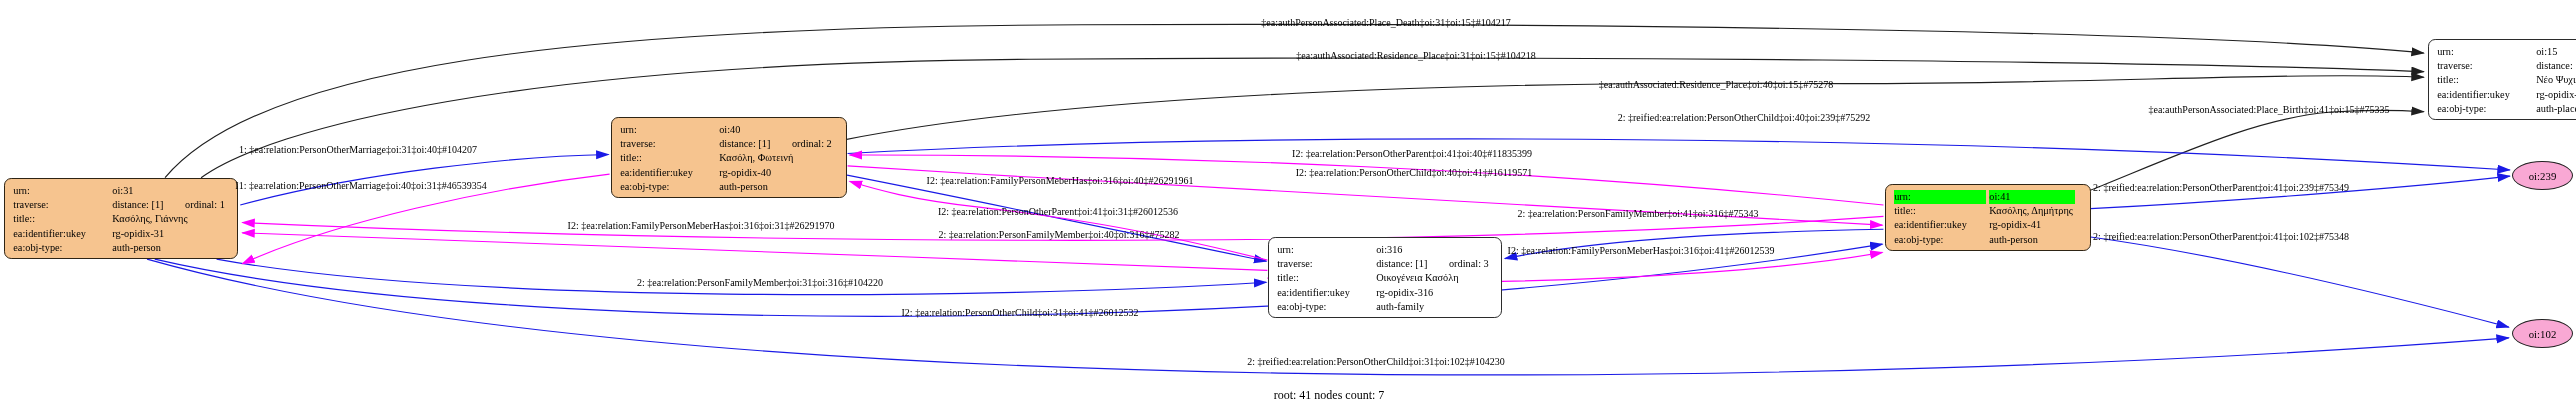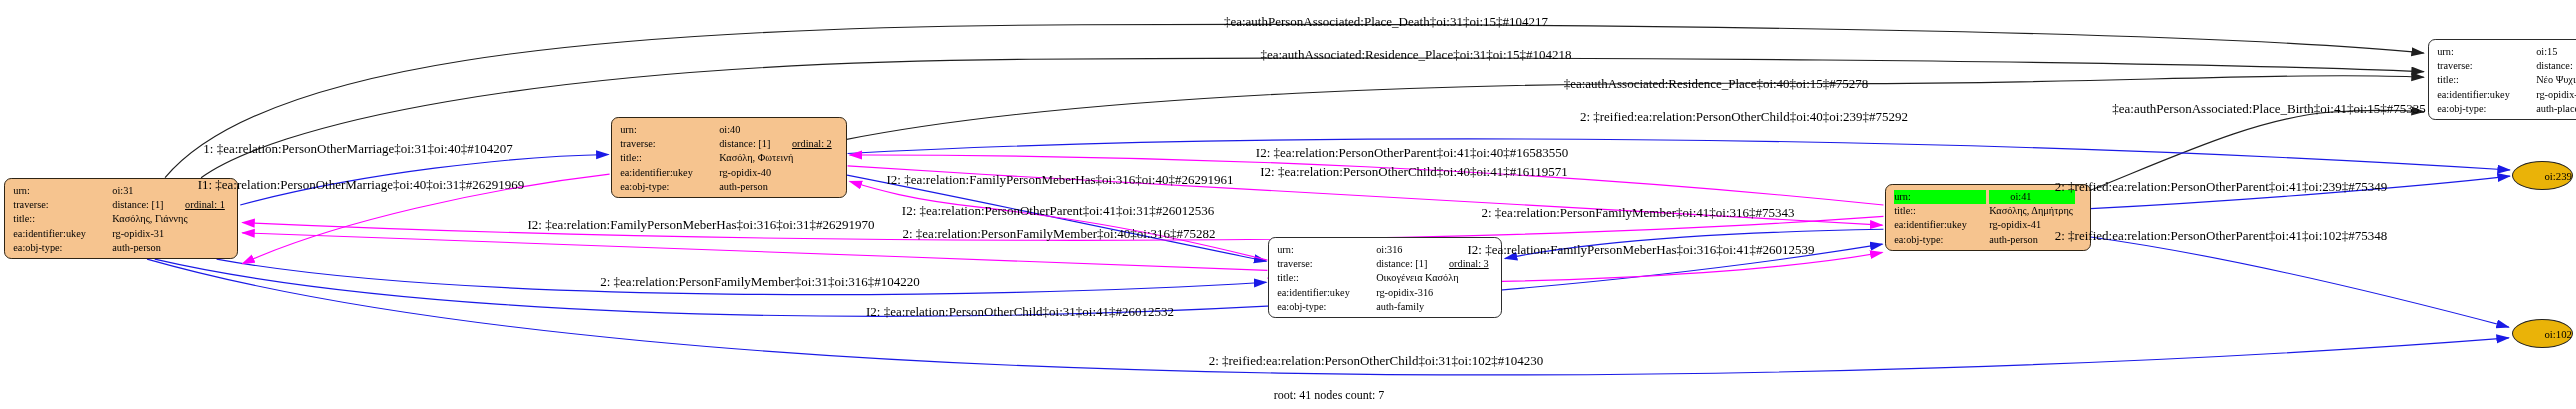--- a/index.html
+++ b/index.html
@@ -7,29 +7,29 @@
           font-family:"Liberation Serif", serif;}
   svg.edgelayer{position:absolute;left:0;top:0;}
   .rnode{position:absolute;box-sizing:border-box;border:1px solid #2e2415;
          border-radius:7.2px;background:#f6c48f;padding:4.6px 0;
          display:flex;flex-direction:column;justify-content:space-around;
          font-size:10.3px;color:#000;}
   .rnode.white{background:#ffffff;border-color:#2b2b2b;}
   .row{display:flex;padding:0 8.2px;line-height:14.4px;white-space:nowrap;}
   .k{width:99px;flex:none;}
   .v{flex:1;}
-  .dual span.ord{margin-left:21.6px;text-decoration:underline;}
+  .dual span.ord{margin-left:21.6px;}
   .row.hl .k,.row.hl .v{background:#00ff00;}
   .row.hl{column-gap:3.1px;}
-  .row.hl .v{margin-right:7.2px;padding-left:21px;}
-  .ell{position:absolute;width:59px;height:27px;background:#eab308;
+  .row.hl .v{margin-right:7.2px;}
+  .ell{position:absolute;width:59px;height:27px;background:#f9a8d4;
        border:1px solid #222;border-radius:50%;display:flex;align-items:center;
-       justify-content:flex-end;font-size:10.8px;}
+       justify-content:center;font-size:10.8px;}
   .elabel{position:absolute;transform:translate(-50%,-50%);white-space:nowrap;
-          font-size:13px;color:#000;}
+          font-size:10px;color:#000;}
   .caption{position:absolute;transform:translate(-50%,-50%);white-space:nowrap;
            font-size:12px;color:#000;}
 </style>
 </head>
 <body>
 
 <div id="canvas">
 
   <svg class="edgelayer" width="2662" height="409" viewBox="0 0 5167 794">
     <defs>
@@ -190,23 +190,23 @@
   </div>
   <div class="ell" style="left:2512px;top:319px">
     <span>oi:102</span>
   </div>
 
   <div class="elabel" style="left:1386px;top:21.6px">‡ea:authPersonAssociated:Place_Death‡oi:31‡oi:15‡#104217</div>
   <div class="elabel" style="left:1416px;top:55px">‡ea:authAssociated:Residence_Place‡oi:31‡oi:15‡#104218</div>
   <div class="elabel" style="left:1716px;top:84px">‡ea:authAssociated:Residence_Place‡oi:40‡oi:15‡#75278</div>
   <div class="elabel" style="left:2269px;top:109px">‡ea:authPersonAssociated:Place_Birth‡oi:41‡oi:15‡#75335</div>
   <div class="elabel" style="left:358px;top:149px">1: ‡ea:relation:PersonOtherMarriage‡oi:31‡oi:40‡#104207</div>
-  <div class="elabel" style="left:361px;top:185px">I1: ‡ea:relation:PersonOtherMarriage‡oi:40‡oi:31‡#26291969</div>
+  <div class="elabel" style="left:361px;top:185px">I1: ‡ea:relation:PersonOtherMarriage‡oi:40‡oi:31‡#46539354</div>
   <div class="elabel" style="left:1060px;top:180px">I2: ‡ea:relation:FamilyPersonMeberHas‡oi:316‡oi:40‡#26291961</div>
-  <div class="elabel" style="left:1412px;top:153px">I2: ‡ea:relation:PersonOtherParent‡oi:41‡oi:40‡#16583550</div>
+  <div class="elabel" style="left:1412px;top:153px">I2: ‡ea:relation:PersonOtherParent‡oi:41‡oi:40‡#11835399</div>
   <div class="elabel" style="left:1414px;top:172px">I2: ‡ea:relation:PersonOtherChild‡oi:40‡oi:41‡#16119571</div>
   <div class="elabel" style="left:1058px;top:211px">I2: ‡ea:relation:PersonOtherParent‡oi:41‡oi:31‡#26012536</div>
   <div class="elabel" style="left:1059px;top:234px">2: ‡ea:relation:PersonFamilyMember‡oi:40‡oi:316‡#75282</div>
   <div class="elabel" style="left:701px;top:225px">I2: ‡ea:relation:FamilyPersonMeberHas‡oi:316‡oi:31‡#26291970</div>
   <div class="elabel" style="left:760px;top:282px">2: ‡ea:relation:PersonFamilyMember‡oi:31‡oi:316‡#104220</div>
   <div class="elabel" style="left:1744px;top:117px">2: ‡reified:ea:relation:PersonOtherChild‡oi:40‡oi:239‡#75292</div>
   <div class="elabel" style="left:2221px;top:187px">2: ‡reified:ea:relation:PersonOtherParent‡oi:41‡oi:239‡#75349</div>
   <div class="elabel" style="left:2221px;top:236px">2: ‡reified:ea:relation:PersonOtherParent‡oi:41‡oi:102‡#75348</div>
   <div class="elabel" style="left:1638px;top:213px">2: ‡ea:relation:PersonFamilyMember‡oi:41‡oi:316‡#75343</div>
   <div class="elabel" style="left:1641px;top:250px">I2: ‡ea:relation:FamilyPersonMeberHas‡oi:316‡oi:41‡#26012539</div>

